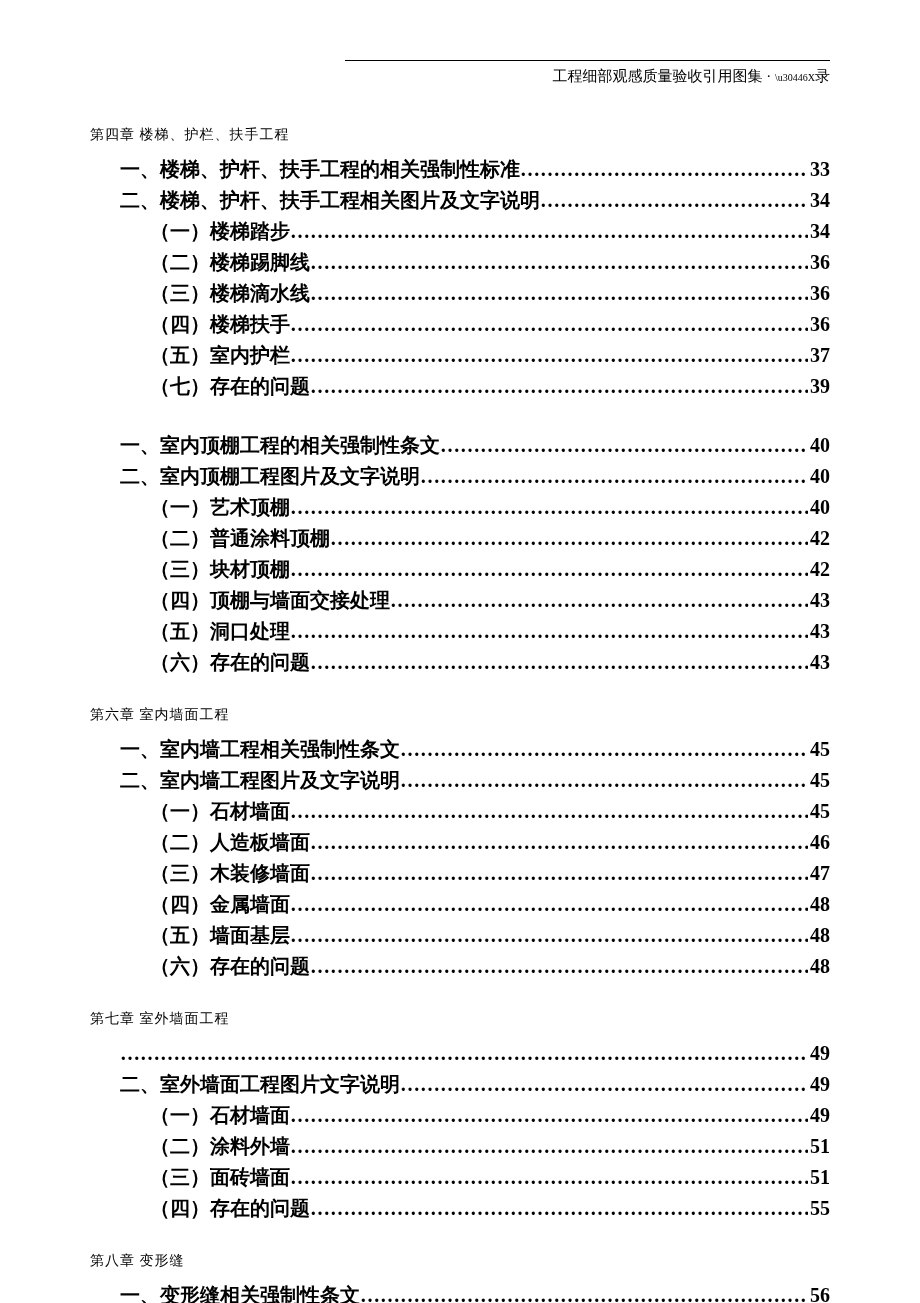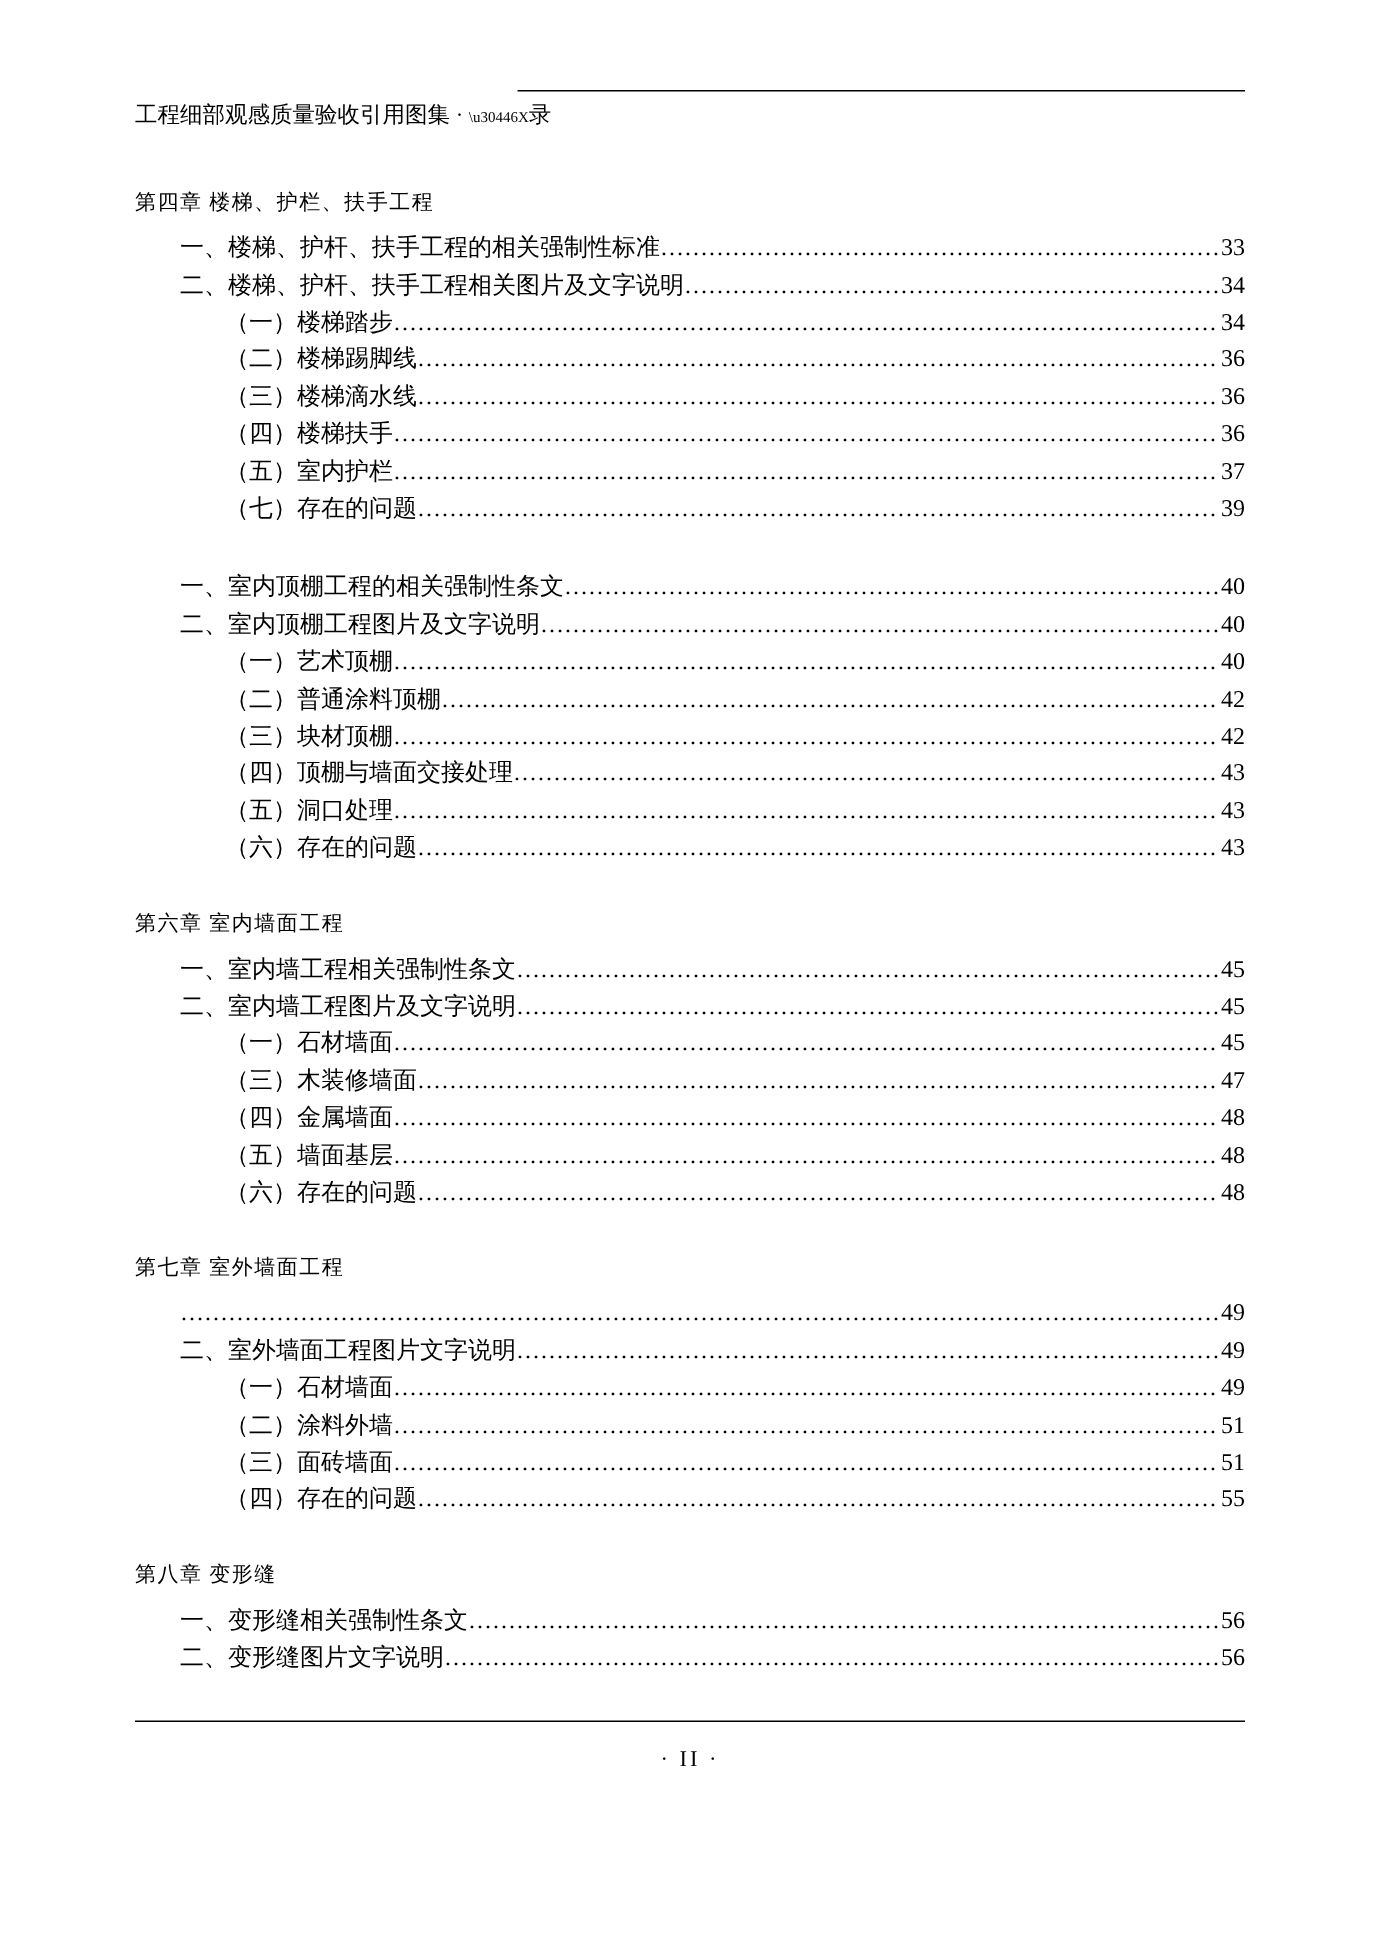--- a/index.html
+++ b/index.html
@@ -17,44 +17,45 @@
     box-sizing: border-box;
     position: relative;
   }
   .header-rule {
     border-top: 1px solid #000;
     margin-left: 255px;
     margin-right: 0;
     margin-top: 10px;
   }
   .running-head {
-    text-align: left;
+    text-align: right;
     font-size: 15px;
     margin-top: 6px;
     margin-bottom: 40px;
   }
   .running-head .small {
     font-size: 10px;
     vertical-align: baseline;
   }
   .chapter {
     margin-bottom: 28px;
   }
   .chapter-title {
     font-size: 14px;
     margin: 18px 0 10px 0;
     letter-spacing: 1px;
   }
   .entry {
     display: flex;
     align-items: flex-end;
-    font-size: 16px;
+    font-size: 20px;
     line-height: 1.55;
     white-space: nowrap;
     overflow: hidden;
+    font-weight: bold;
   }
   .entry .label {
     flex: 0 0 auto;
   }
   .entry .leader {
     flex: 1 1 auto;
     overflow: hidden;
     letter-spacing: 0px;
   }
   .entry .leader::after {
@@ -189,20 +190,25 @@
           <span class="label">二、室内墙工程图片及文字说明</span>
           <span class="leader"></span>
           <span class="pg">45</span>
         </div>
         <div class="entry lvl2">
           <span class="label">（一）石材墙面</span>
           <span class="leader"></span>
           <span class="pg">45</span>
         </div>
         <div class="entry lvl2">
+          <span class="label">（二）人造板墙面</span>
+          <span class="leader"></span>
+          <span class="pg">46</span>
+        </div>
+        <div class="entry lvl2">
           <span class="label">（三）木装修墙面</span>
           <span class="leader"></span>
           <span class="pg">47</span>
         </div>
         <div class="entry lvl2">
           <span class="label">（四）金属墙面</span>
           <span class="leader"></span>
           <span class="pg">48</span>
         </div>
         <div class="entry lvl2">

